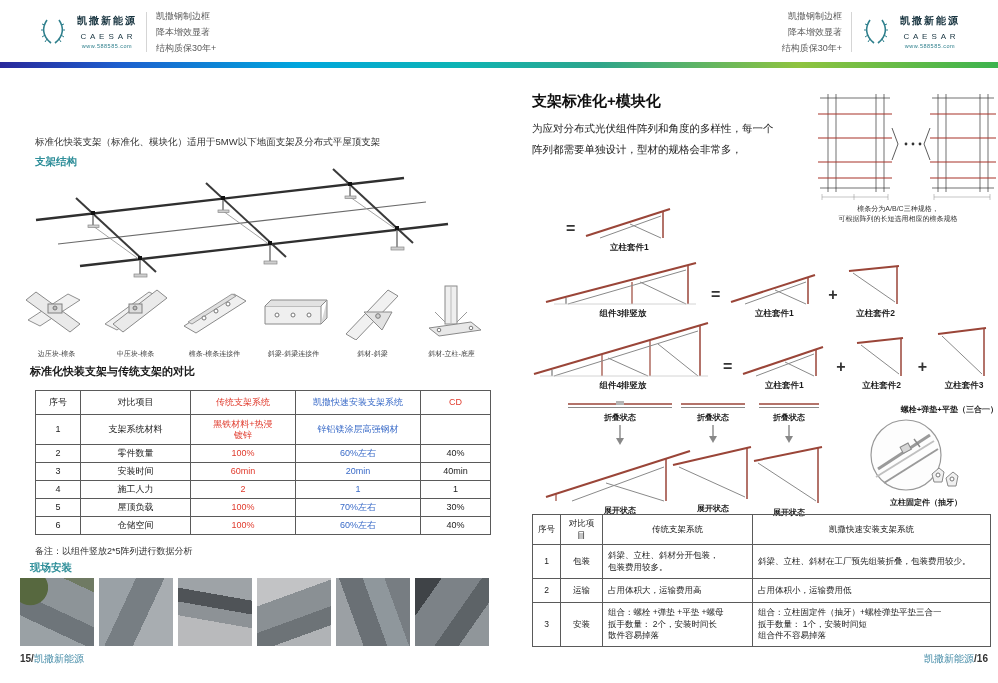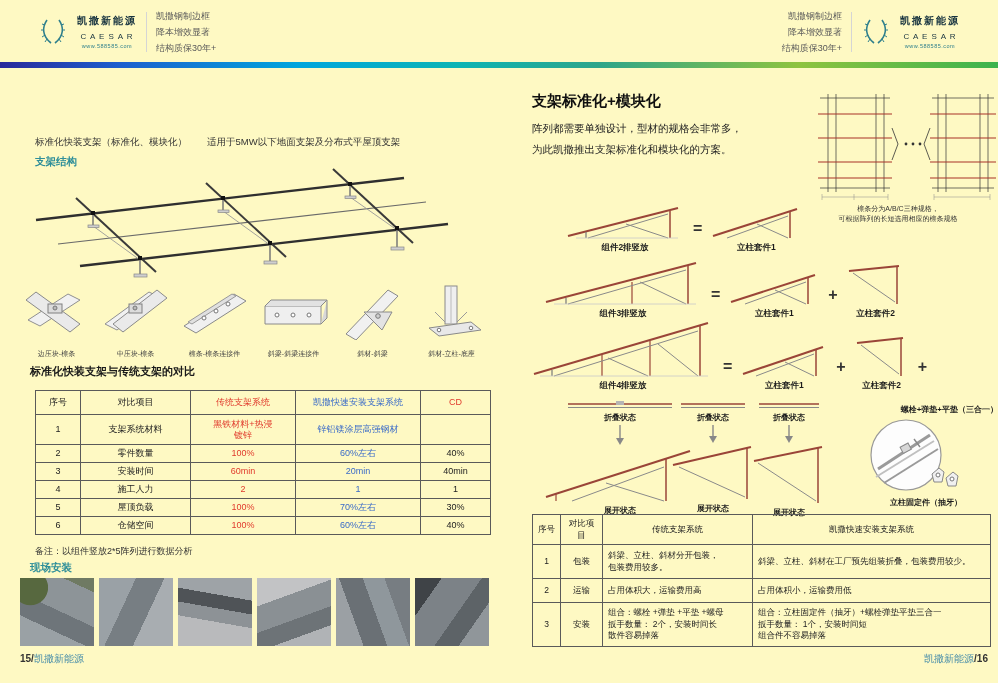--- a/index.html
+++ b/index.html
@@ -1,35 +1,35 @@
 <!DOCTYPE html>
 <html><head>
 <meta charset="utf-8">
 <style>
   html,body{margin:0;padding:0;background:#e8e8e8;}
-  #page{position:relative;width:998px;height:683px;background:#fef9c3;overflow:hidden;
+  #page{position:relative;width:998px;height:683px;background:#ffffff;overflow:hidden;
         font-family:"Liberation Sans","DejaVu Sans",sans-serif;color:#222;}
   .abs{position:absolute;}
   
   .hdr{position:absolute;top:8px;display:flex;align-items:center;gap:9px;}
   .logo-col{text-align:center;line-height:1.1;}
   .brand{font-size:10px;font-weight:bold;color:#17333f;letter-spacing:2px;}
   .latin{font-size:8px;color:#17333f;letter-spacing:1px;margin-top:7px;}
   .url{font-size:5.5px;color:#2e7f8c;margin-top:1px;letter-spacing:.5px;}
   .vdiv{width:1px;height:40px;background:#d5d5d5;}
   .tagline{font-size:9px;color:#5a5a5a;line-height:16px;}
   .gbar{position:absolute;left:0;top:62px;width:998px;height:6px;
     background:linear-gradient(90deg,#29299b 0%,#1d5fce 12%,#00a6dd 30%,#0db4b4 46%,#2ea58a 60%,#8fc33f 80%,#3cb34e 100%);}
   
   .banner{position:absolute;left:10px;top:90px;width:214px;height:33px;background:#2e8e99;
     clip-path:polygon(0 0,86% 0,100% 52%,94% 100%,0 100%);
     display:flex;align-items:center;padding-left:26px;gap:8px;box-sizing:border-box;}
   .banner-title{color:#fff;font-size:15px;font-weight:bold;letter-spacing:1px;}
   .teal-h{color:#2e8e99;font-weight:bold;font-size:10.5px;}
-  .sub{font-size:9.5px;color:#333;display:flex;gap:20px;white-space:nowrap;}
+  .sub{font-size:9.5px;color:#333;display:flex;white-space:nowrap;}
   
   .thumbs{position:absolute;left:20px;top:284px;width:472px;display:flex;gap:6px;}
   .thumb{width:73px;text-align:center;}
   .thumb .cap{font-size:7px;color:#444;margin-top:5px;white-space:nowrap;}
   
   table{border-collapse:collapse;}
   .cmp{position:absolute;left:35px;top:390px;table-layout:fixed;}
   .cmp td,.cmp th{border:1px solid #5a5a5a;font-size:9px;text-align:center;padding:1px 2px;font-weight:normal;line-height:11px;}
   .t-red{color:#e03a2c;} .t-blue{color:#3a6bc8;}
   .cmp2{position:absolute;left:532px;top:514px;table-layout:fixed;}
@@ -309,22 +309,22 @@
     <div class="ph ph5"></div>
     <div class="ph ph6" style="background:linear-gradient(125deg,#3f4347 0 22%,#7c8287 22% 55%,#5d6367 55% 75%,#90969a 75% 100%);"></div>
   </div>
 
   <div class="abs footer" style="left:20px;top:652px;">
     <span class="pg">15/</span><span class="nm">凯撒新能源</span>
   </div>
 
   <div class="rp-title">支架标准化+模块化</div>
   <div class="rp-par">
+    <div>为应对分布式光伏组件阵列和角度的多样性，每一个</div>
     <div>阵列都需要单独设计，型材的规格会非常多，</div>
-    <div>为此凯撒推出支架标准化和模块化的方案。</div>
   </div>
 
   <svg class="abs" style="left:818px;top:92px;" width="178" height="110" viewBox="0 0 178 110">
     <g stroke="#333" stroke-width="0.7" fill="none">
       <line x1="10" y1="2" x2="10" y2="100"></line>
         <line x1="18" y1="2" x2="18" y2="100"></line>
       <line x1="58" y1="2" x2="58" y2="100"></line>
         <line x1="66" y1="2" x2="66" y2="100"></line>
       <line x1="120" y1="2" x2="120" y2="100"></line>
         <line x1="128" y1="2" x2="128" y2="100"></line>
@@ -359,31 +359,20 @@
       <line x1="116" y1="102" x2="116" y2="108"></line>
         <line x1="172" y1="102" x2="172" y2="108"></line>
     </g>
   </svg>
   <div class="purlin-note">
     <div>檩条分为A/B/C三种规格，</div>
     <div>可根据阵列的长短选用相应的檩条规格</div>
   </div>
 
   <div class="eqrow" style="left:566px;top:204px;">
-    <div class="eqcol">
-      <svg width="118" height="36" viewBox="0 0 118 36">
-        <line x1="2" y1="32" x2="112" y2="4" stroke="#9a4538" stroke-width="2"></line>
-        <line x1="104" y1="7" x2="104" y2="34" stroke="#9a4538" stroke-width="1.5"></line>
-        <line x1="20" y1="28" x2="20" y2="34" stroke="#777" stroke-width="1.2"></line>
-        <line x1="22" y1="34" x2="102" y2="10" stroke="#8a8a8a" stroke-width="1"></line>
-        <line x1="60" y1="20" x2="102" y2="34" stroke="#8a8a8a" stroke-width="1"></line>
-        <line x1="10" y1="34" x2="112" y2="34" stroke="#c9c9c9" stroke-width="0.8"></line>
-      </svg>
-      <div class="lbl">组件2排竖放</div>
-    </div>
     <div class="opr">=</div>
     <div class="eqcol">
       <svg width="90" height="36" viewBox="0 0 90 36">
         <line x1="2" y1="32" x2="86" y2="5" stroke="#9a4538" stroke-width="2"></line>
         <line x1="79" y1="8" x2="79" y2="34" stroke="#9a4538" stroke-width="1.5"></line>
         <line x1="16" y1="34" x2="77" y2="12" stroke="#8a8a8a" stroke-width="1"></line>
         <line x1="46" y1="20" x2="77" y2="34" stroke="#8a8a8a" stroke-width="1"></line>
       </svg>
       <div class="lbl">立柱套件1</div>
     </div>
@@ -451,20 +440,28 @@
     <div class="opr">+</div>
     <div class="eqcol">
       <svg width="54" height="44" viewBox="0 0 54 44">
         <line x1="2" y1="9" x2="48" y2="4" stroke="#9a4538" stroke-width="2"></line>
         <line x1="46" y1="4" x2="46" y2="42" stroke="#9a4538" stroke-width="1.5"></line>
         <line x1="6" y1="11" x2="44" y2="40" stroke="#8a8a8a" stroke-width="1"></line>
       </svg>
       <div class="lbl">立柱套件2</div>
     </div>
     <div class="opr">+</div>
+    <div class="eqcol">
+      <svg width="56" height="54" viewBox="0 0 56 54">
+        <line x1="2" y1="10" x2="50" y2="4" stroke="#9a4538" stroke-width="2"></line>
+        <line x1="48" y1="4" x2="48" y2="52" stroke="#9a4538" stroke-width="1.5"></line>
+        <line x1="6" y1="12" x2="46" y2="50" stroke="#8a8a8a" stroke-width="1"></line>
+      </svg>
+      <div class="lbl">立柱套件3</div>
+    </div>
   </div>
 
   <div class="foldcol" style="left:542px;top:400px;width:156px;">
     <svg width="104" height="10" viewBox="0 0 104 10">
       <line x1="0" y1="4" x2="104" y2="4" stroke="#9a4538" stroke-width="1.6"></line>
       <line x1="0" y1="7.5" x2="104" y2="7.5" stroke="#8a8a8a" stroke-width="1"></line>
       <rect x="48" y="1" width="8" height="4" fill="#b5b5b5"></rect>
     </svg>
     <div class="lbl">折叠状态</div>
     <svg width="10" height="20" viewBox="0 0 10 20">

